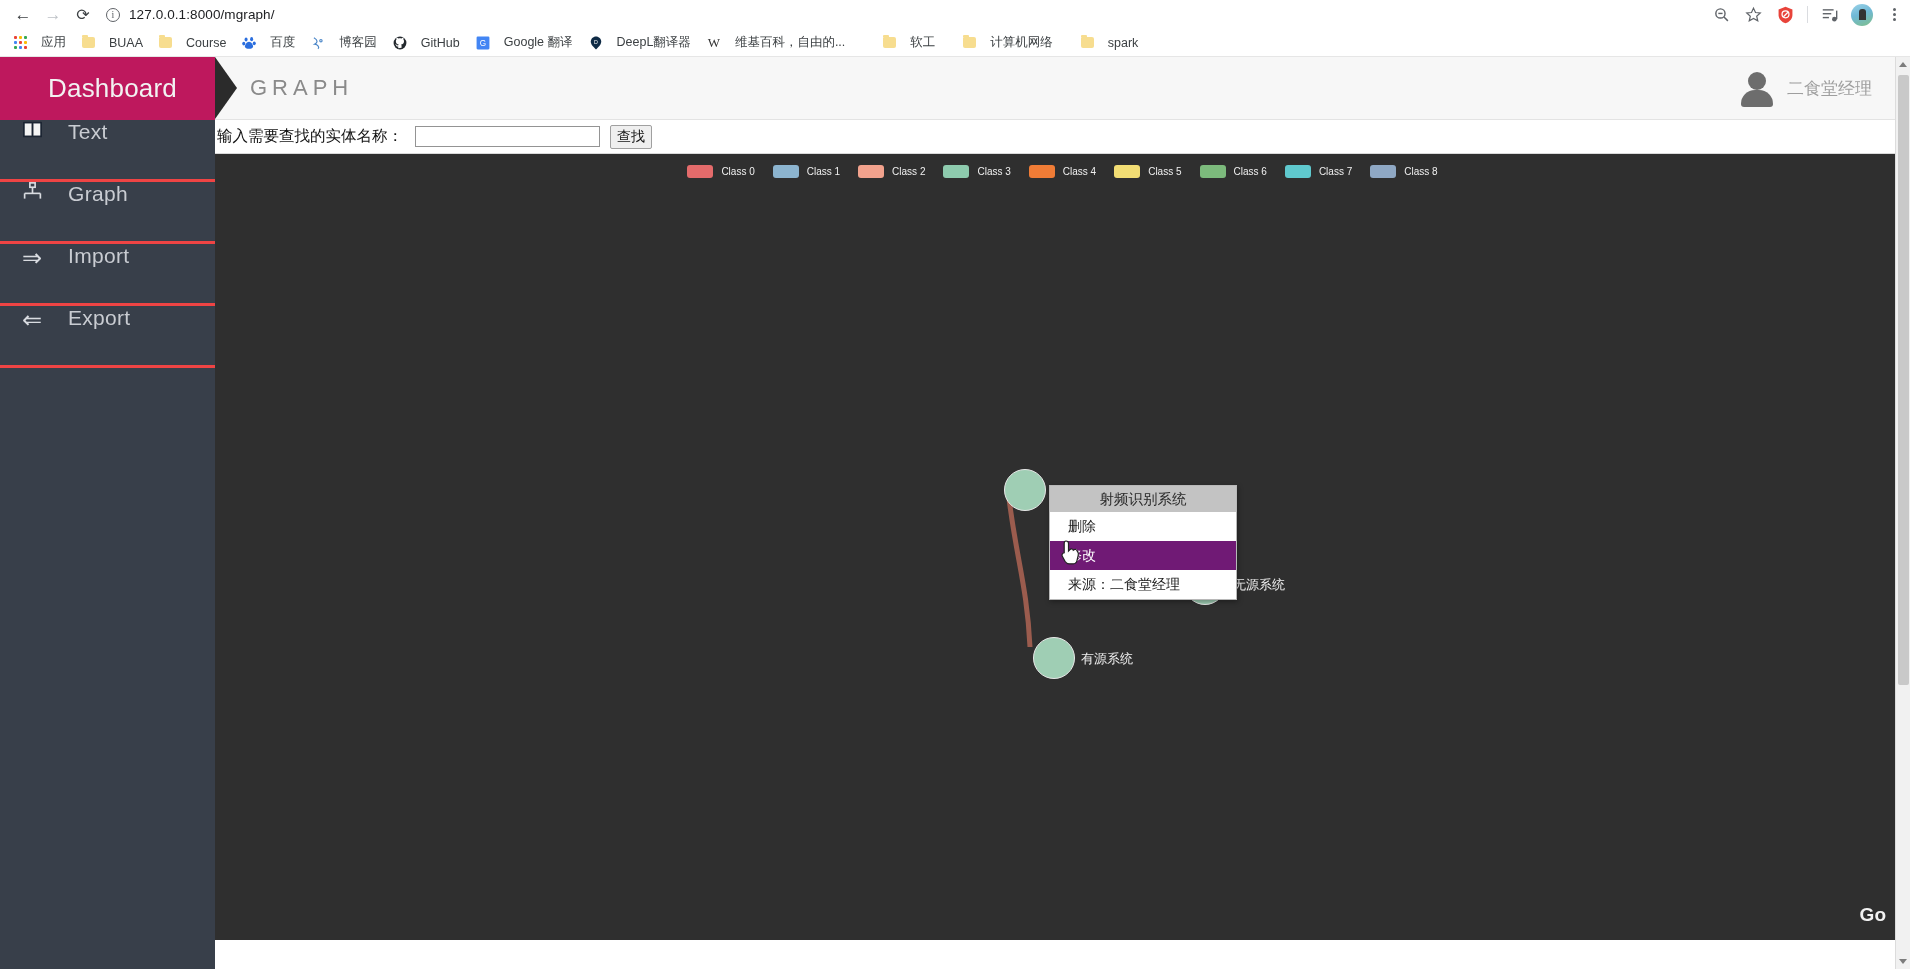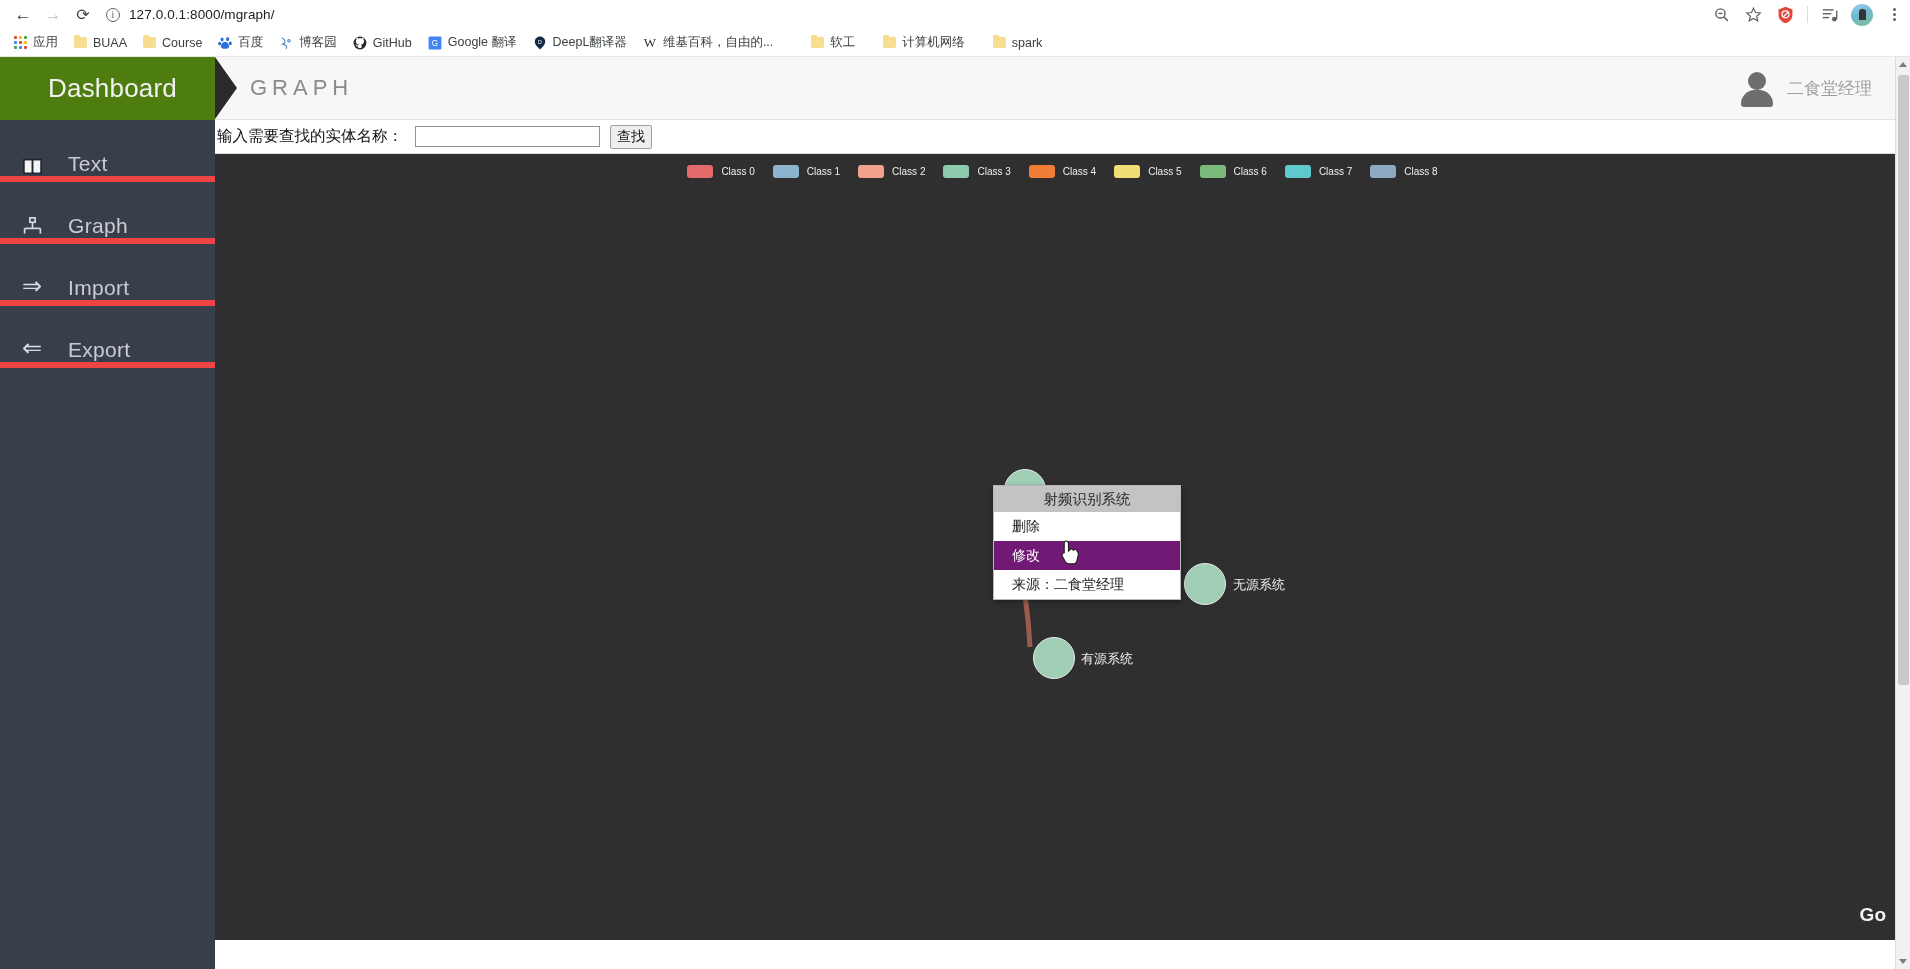--- a/index.html
+++ b/index.html
@@ -68,21 +68,21 @@
   .bm-bar {
     position: absolute; top: 29px; left: 0;
     width: 1910px; height: 28px;
     display: flex; align-items: center;
     background: #ffffff;
     border-bottom: 1px solid #e6e6e6;
     font-size: 12.5px; color: #3c4043;
     padding-left: 6px;
   }
   .bm {
-    display: flex; align-items: center; gap: 6px;
+    display: flex; align-items: center; gap: 14px;
     padding: 2px 8px; height: 22px; white-space: nowrap;
   }
   .bm-label { font-size: 12.5px; color: #3c4043; }
   .apps-grid { display: grid; grid-template-columns: repeat(3,3px); grid-template-rows: repeat(3,3px); gap:2px; }
   .apps-grid i { width:3px;height:3px;border-radius:1px;display:block; }
   .folder-ico {
     width: 13px; height: 11px; background: #f7dd8f; border-radius: 1px 2px 2px 2px;
     position: relative;
   }
   .folder-ico::before {
@@ -98,31 +98,31 @@
   }
 
   
   .sidebar {
     position: absolute; top: 0; left: 0;
     width: 215px; height: 912px;
     background: #383f4a;
   }
   .sidebar-head {
     height: 63px;
-    background: #4d7c0f;
+    background: #be185d;
     display: flex; align-items: center; justify-content: center;
     color: #f2f2f2; font-size: 26px; font-weight: 500;
     letter-spacing: 0.2px;
     padding-left: 10px;
   }
   .sb-item {
     height: 62px;
-    display: flex; align-items: flex-end;
+    display: flex; align-items: flex-start;
     padding-left: 22px;
-    border-bottom: 6px solid #ef4444;
+    border-bottom: 3px solid #ef4444;
     color: #c9ccd2; font-size: 21px;
     letter-spacing: 0.3px;
   }
   .sb-item:first-of-type { border-top: 1px solid #434b57; }
   .sb-ico {
     width: 34px; font-size: 19px;
     display: flex; align-items: center; justify-content: flex-start;
     color: #d9dce1;
   }
   .sb-label { margin-left: 12px; }
@@ -541,21 +541,21 @@
       </svg>
 
       <div class="node" style="left:789px;top:315px;width:42px;height:42px;background:#9fceb4;"></div>
 
       <div class="node" style="left:969px;top:409px;width:42px;height:42px;background:#9fceb4;"></div>
       <span class="node-label" style="left:1018px;top:422px;">无源系统</span>
 
       <div class="node" style="left:818px;top:483px;width:42px;height:42px;background:#9fceb4;"></div>
       <span class="node-label" style="left:866px;top:496px;">有源系统</span>
 
-      <div class="context-menu" style="left:778px;top:331px;">
+      <div class="context-menu" style="left:834px;top:331px;">
         <div class="cm-title">射频识别系统</div>
         <div class="cm-item">删除</div>
         <div class="cm-item active">修改</div>
         <div class="cm-item">来源：二食堂经理</div>
       </div>
 
       <span class="cursor-hand" style="left:846px;top:386px;">
         <svg width="20" height="25" viewBox="0 0 20 25">
           <path d="M5 1 C6.5 1 7.5 2 7.5 3.5 V11 L9 9.5 C10 8.5 12 8.8 12.3 10.3 L13 9.8 C14 9 15.8 9.4 16 10.8 L16.5 11.5 C17.5 12.5 17.6 14 17.2 15.5 L16 20.5 C15.6 22.4 14.2 23.8 12.2 23.8 H8 C6.2 23.8 5 22.8 4 21.2 L1.3 16.2 C0.6 14.9 1.3 13.4 2.6 13 L3.2 12.8 V3.5 C3.2 2 3.6 1 5 1Z" fill="#ffffff" stroke="#222222" stroke-width="1.2"></path>
         </svg>

